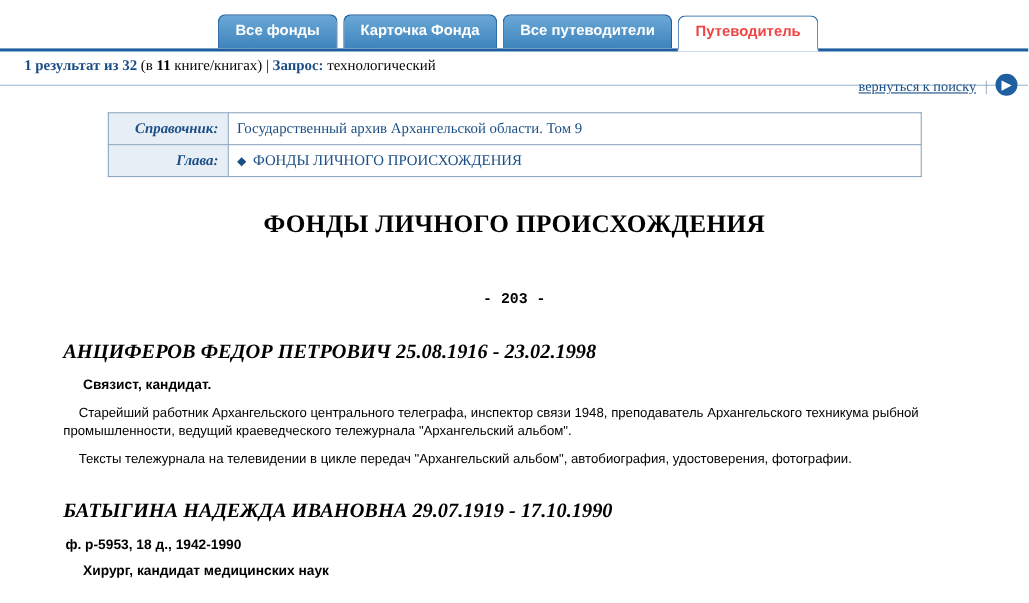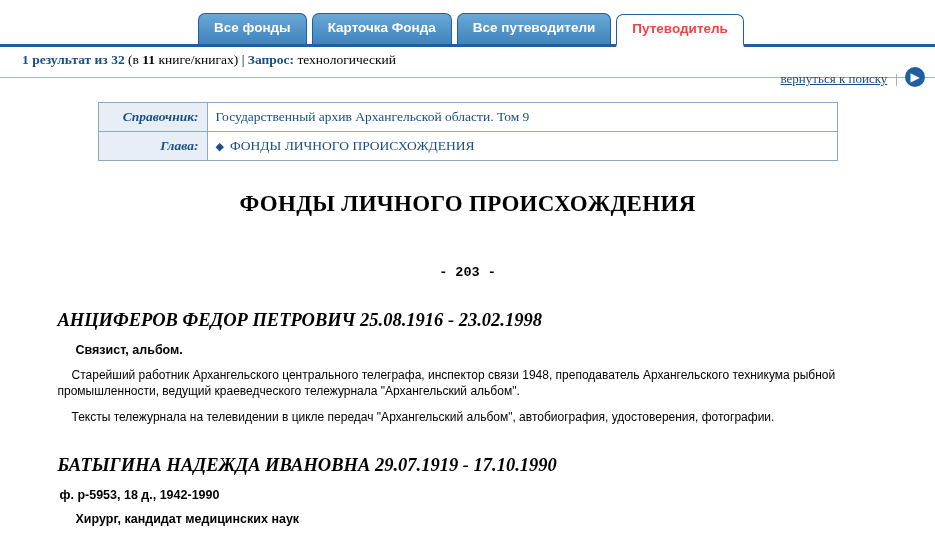--- a/index.html
+++ b/index.html
@@ -226,21 +226,21 @@
 </tbody>
   </table>
 
 <div class="doc">
   <h1>ФОНДЫ ЛИЧНОГО ПРОИСХОЖДЕНИЯ</h1>
 
   <div class="pagenum">- 203 -</div>
 
   <div class="entry">
     <h2>АНЦИФЕРОВ ФЕДОР ПЕТРОВИЧ 25.08.1916 - 23.02.1998</h2>
-    <div class="role">Связист, альбом.</div>
+    <div class="role">Связист, кандидат.</div>
     <p class="body">Старейший работник Архангельского центрального телеграфа, инспектор связи 1948, преподаватель Архангельского техникума рыбной промышленности, ведущий краеведческого тележурнала "Архангельский альбом".</p>
     <p class="body">Тексты тележурнала на телевидении в цикле передач "Архангельский альбом", автобиография, удостоверения, фотографии.</p>
   </div>
 
   <div class="entry">
     <h2>БАТЫГИНА НАДЕЖДА ИВАНОВНА 29.07.1919 - 17.10.1990</h2>
     <div class="fond">ф. р-5953, 18 д., 1942-1990</div>
     <div class="role">Хирург, кандидат медицинских наук</div>
 
   </div>

